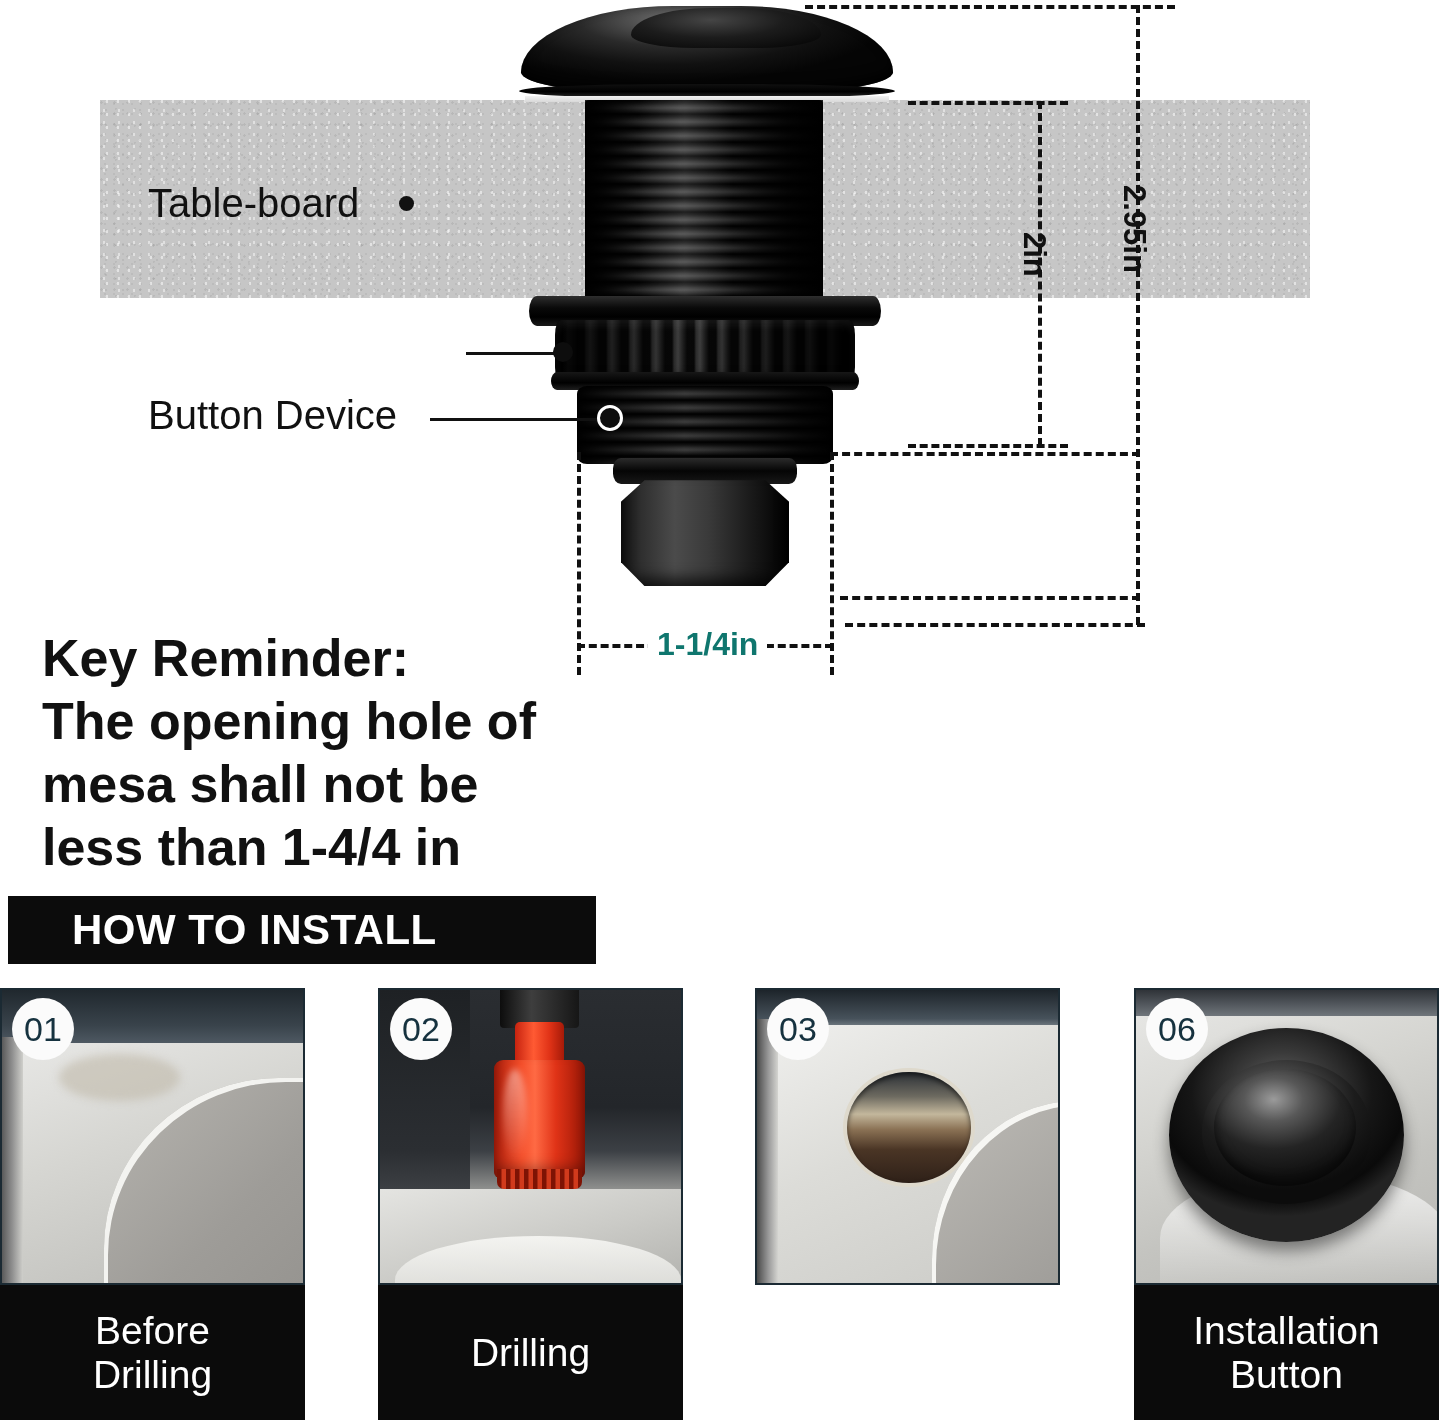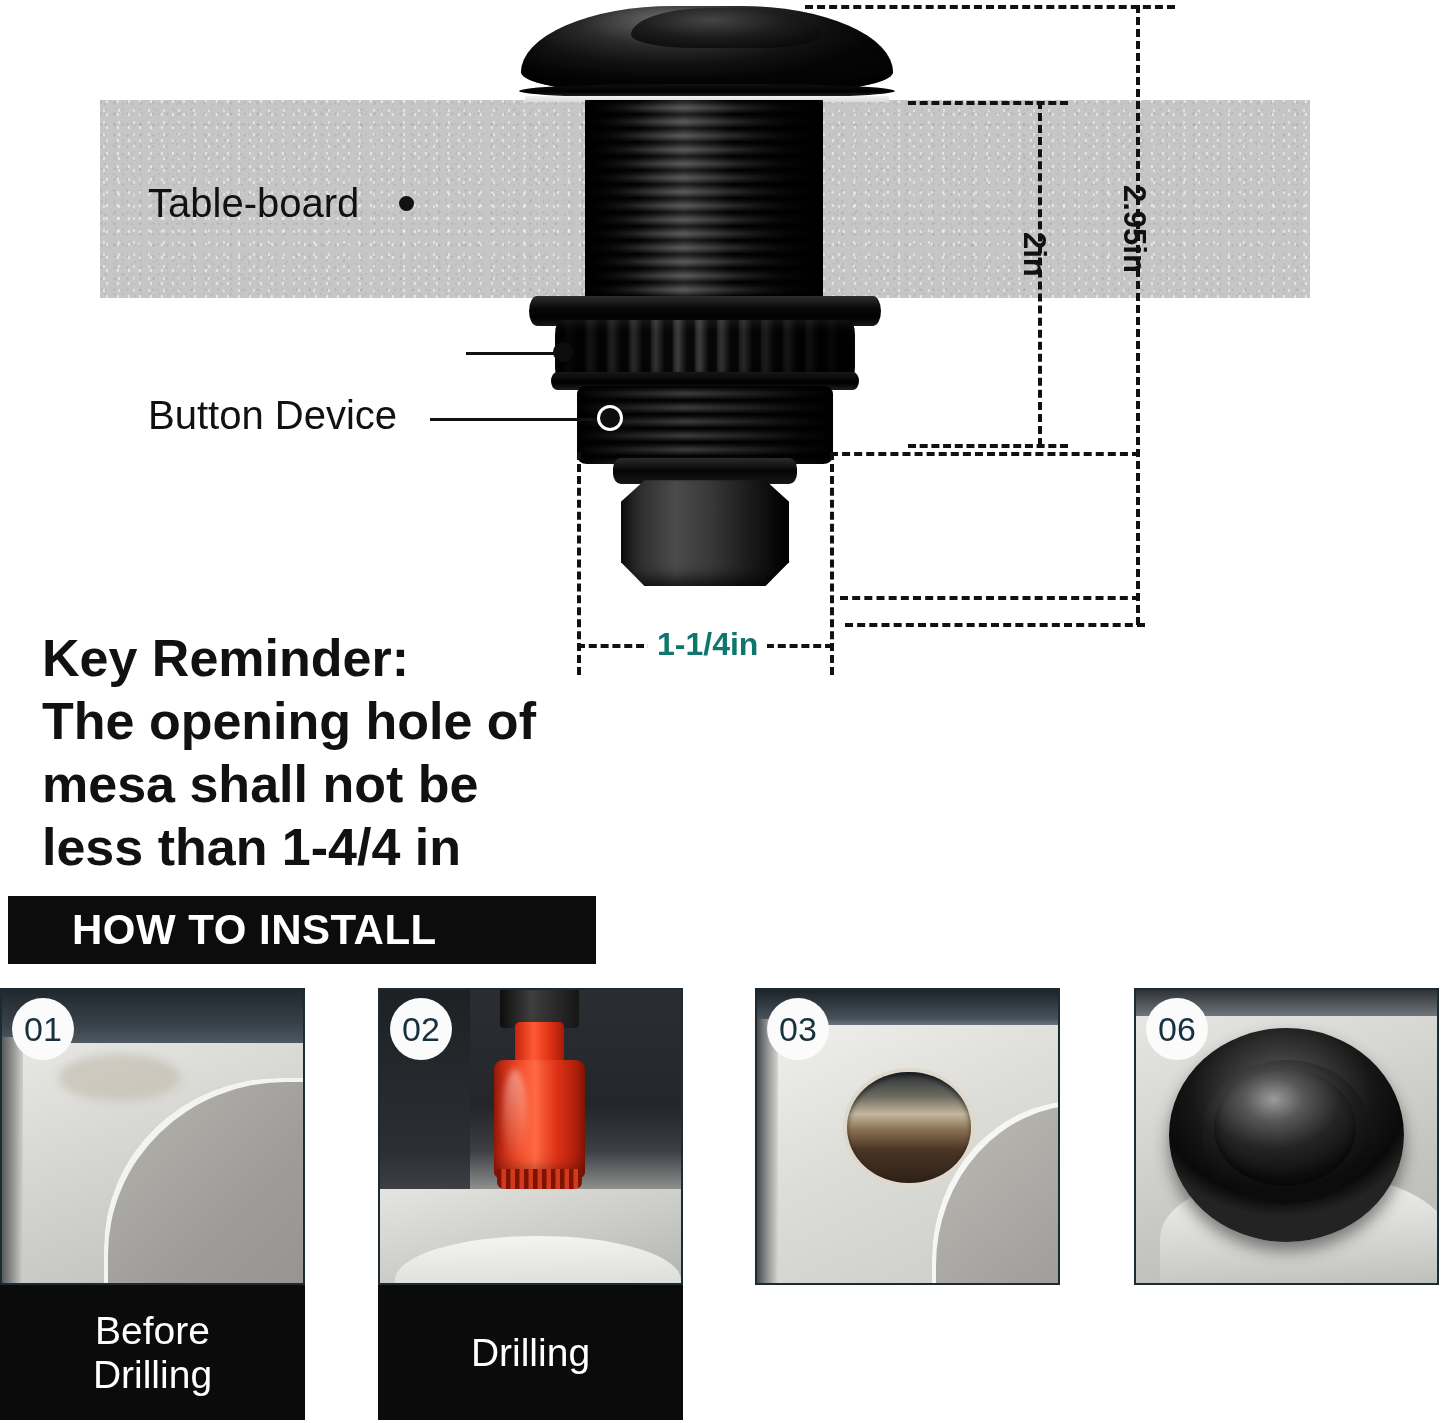--- a/index.html
+++ b/index.html
@@ -396,15 +396,18 @@
       <div class="scene">
         <div class="s4-bg"></div>
         <div class="s4-strip"></div>
         <div class="s4-sheen"></div>
         <div class="s4-outer"></div>
         <div class="s4-mid"></div>
         <div class="s4-inner"></div>
       </div>
       <div class="badge">06</div>
     </div>
+    <div class="card-caption">
+      <span><span>Installation</span><br><span>Button</span></span>
+    </div>
   </div>
 
 </div>
 
 </body></html>

